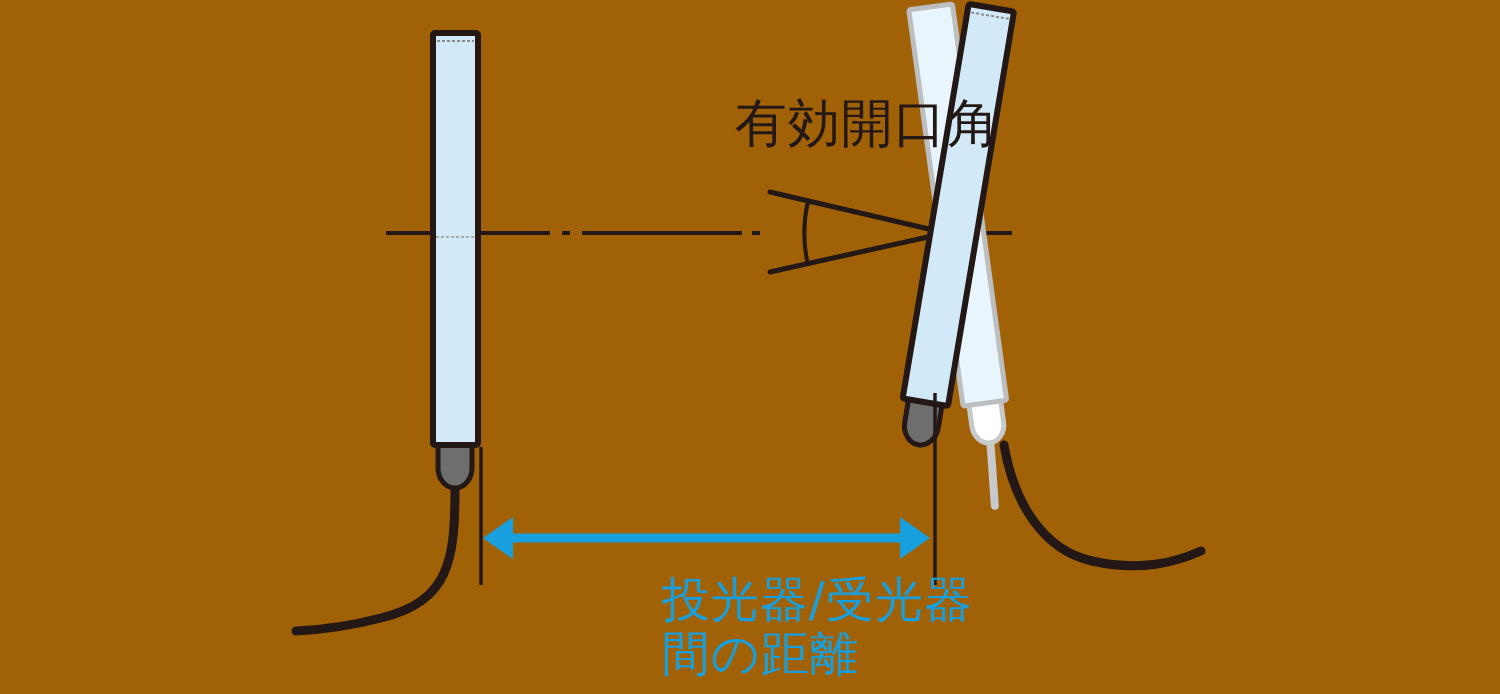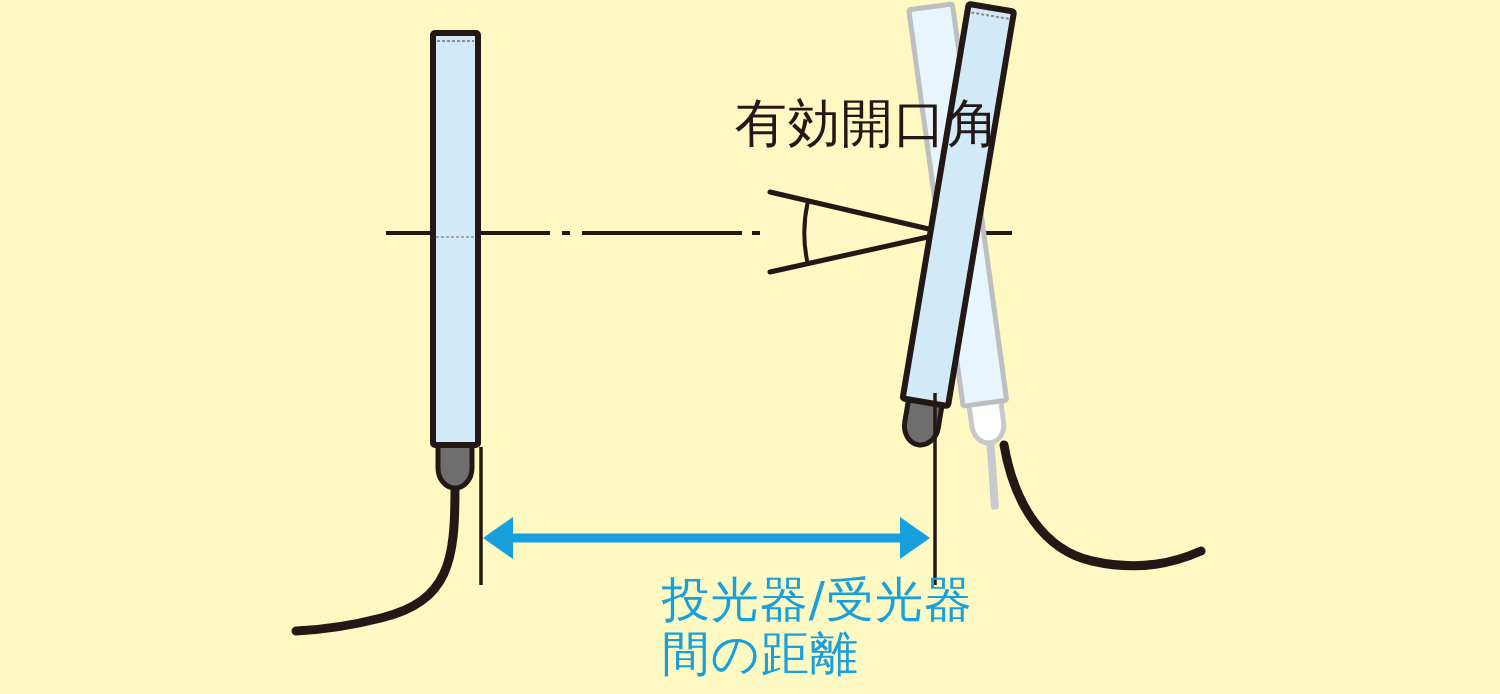--- a/index.html
+++ b/index.html
@@ -11,21 +11,21 @@
   body {
     width: 1500px;
     height: 694px;
     font-family: "DejaVu Sans", "Liberation Sans", sans-serif;
     overflow: hidden;
   }
   #diagram-root {
     position: relative;
     width: 1500px;
     height: 694px;
-    background: #fef9c3;
+    background: #a16207;
   }
   #diagram-svg {
     position: absolute;
     top: 0;
     left: 0;
     width: 1500px;
     height: 694px;
     display: block;
   }
   .label-text {

